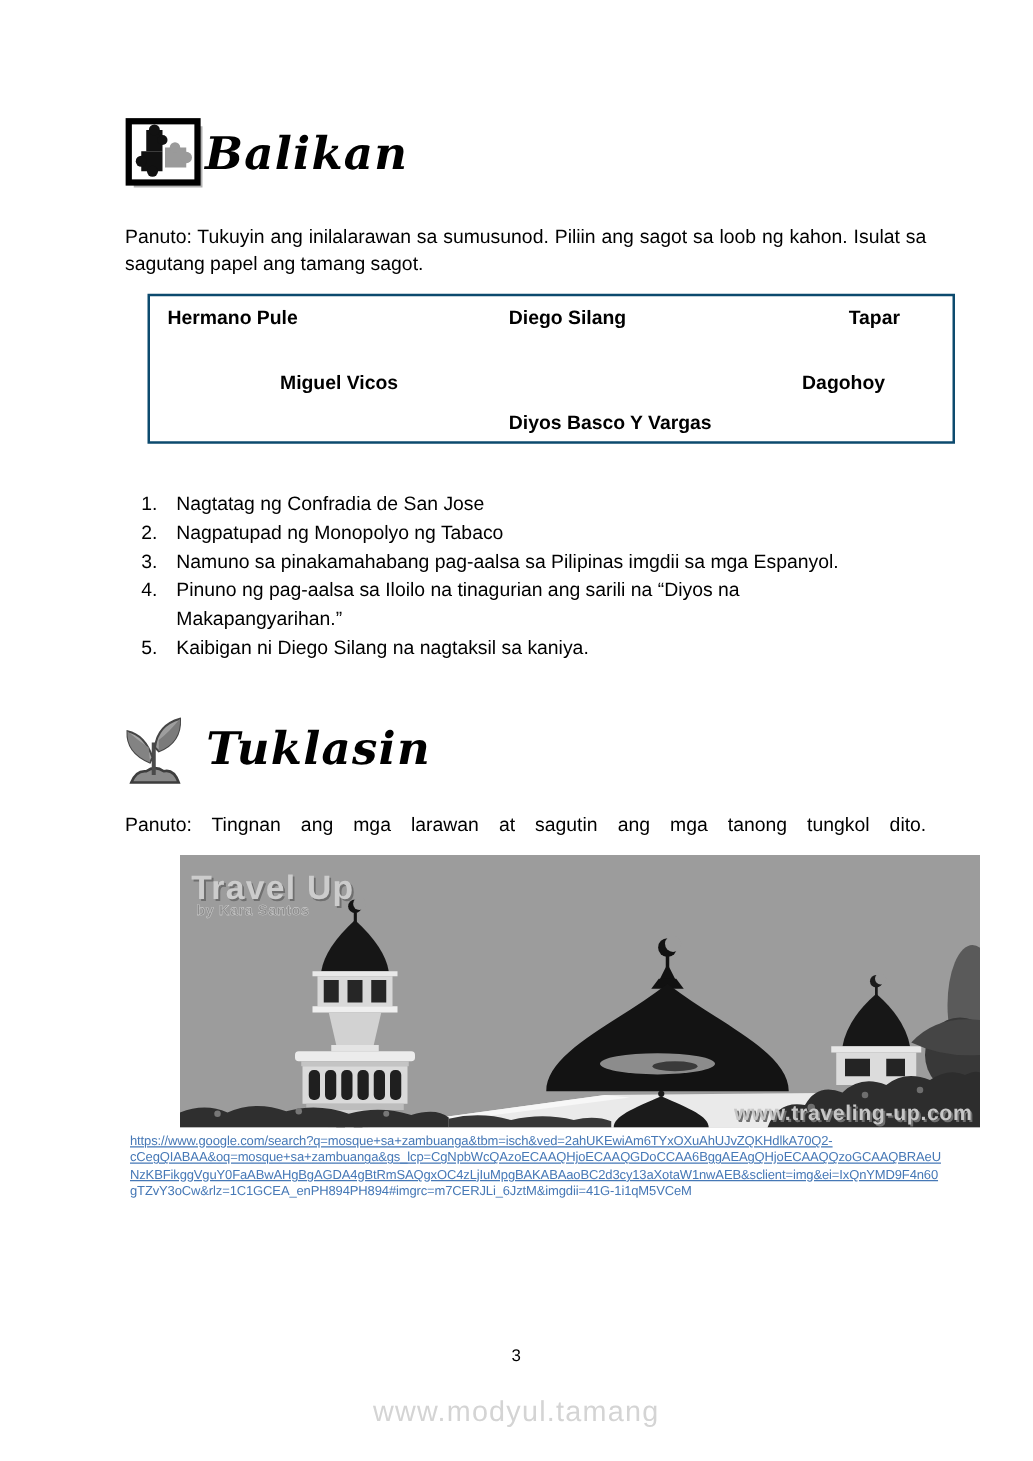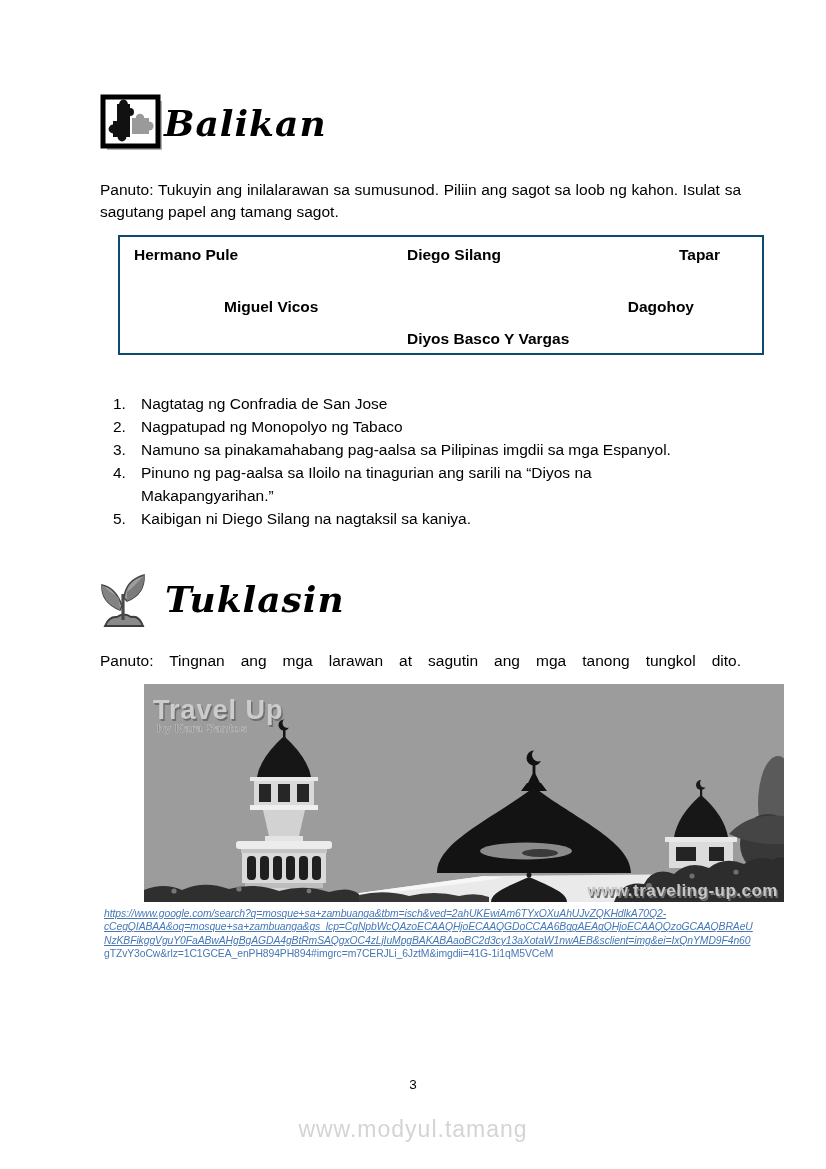--- a/index.html
+++ b/index.html
@@ -29,38 +29,38 @@
   .choice-box {
     position:absolute; left:118px; top:235px; width:618px; height:116px;
     border:2px solid #0c4a6e;
     padding-left:24px;
   }
   .choice { position:absolute; font-weight:bold; font-size:15.5px; white-space:nowrap; }
   .c0 { left:14px;  top:9px; }
   .c1 { left:287px; top:9px; }
   .c2 { right:42px; top:9px; }
   .c3 { left:104px; top:61px; }
-  .c4 { right:68px; top:61px;text-align:right; }
+  .c4 { right:54px; top:61px;text-align:right; }
   .c5 { left:287px; top:93px; }
   
   .list { position:absolute; left:113px; top:392px; width:628px; font-size:15.5px; line-height:23px; }
   .list-row { display:flex; }
   .list-num { width:28px; flex:none; }
   .list-text { flex:1; }
   .list-row:nth-child(4) .list-text { max-width:550px; }
   
   .photo { position:absolute; left:100px; top:684px; width:708px; height:218px;padding-left:44px; }
   .photo svg { display:block; }
   
   .links {
     position:absolute; left:104px; top:907px; width:636px;
     font-size:10.4px; line-height:13.4px; color:#4678b6; letter-spacing:-0.1px;
   }
   .link-line { display:block; white-space:nowrap; }
-  .link-line.u { text-decoration:underline;font-style:italic; }
+  .link-line.u { text-decoration:underline; }
   
   .pagenum { position:absolute; left:0; top:1077px; width:100%; text-align:center; font-size:13.5px; }
   .site-watermark {
     position:absolute; left:0; top:1116px; width:100%; text-align:center;
     font-size:23px; letter-spacing:1px; color:#d4d4d4;
   }
 </style>
 </head>
 <body>
 

